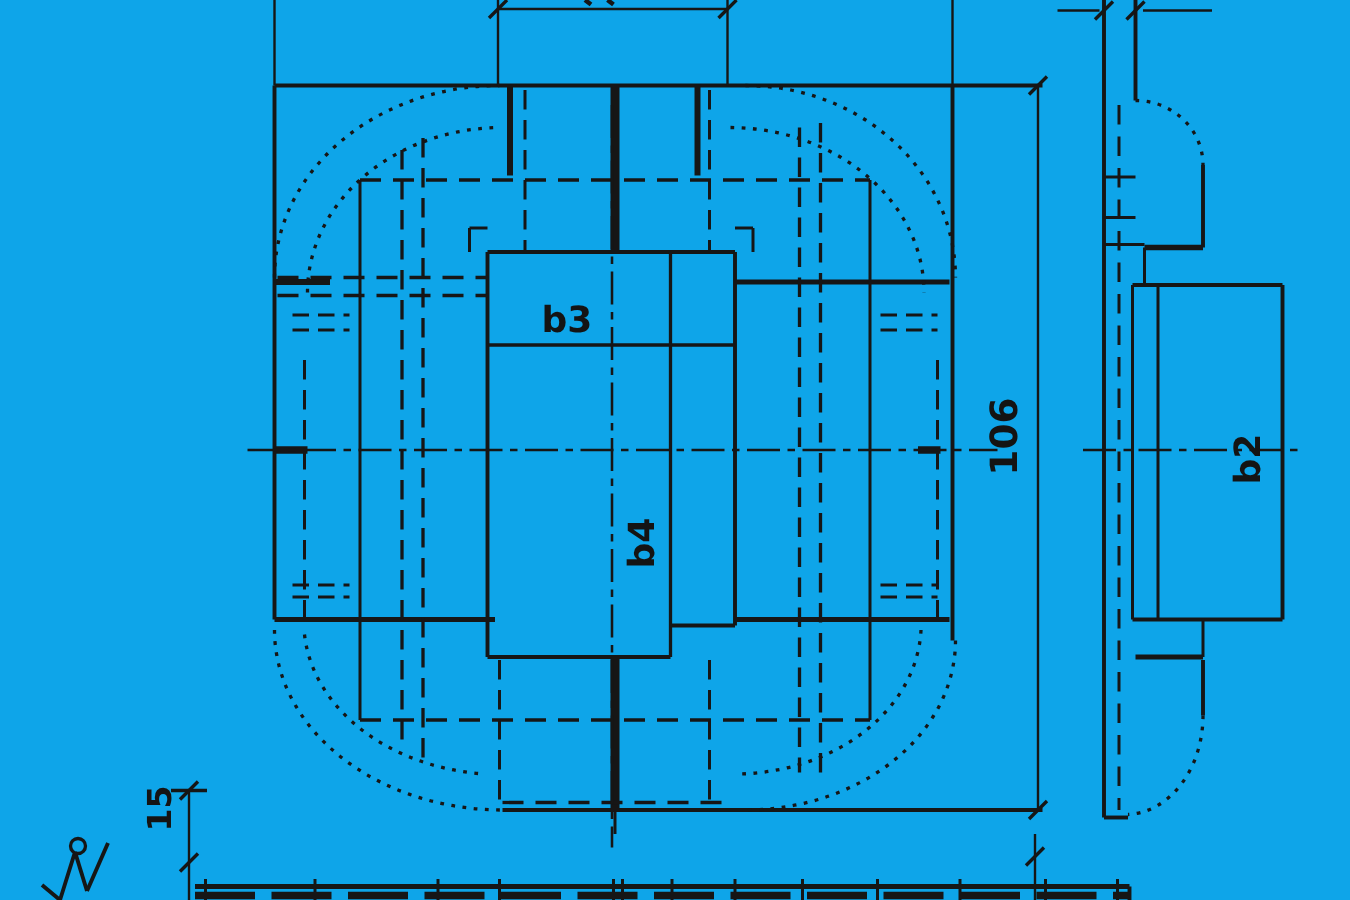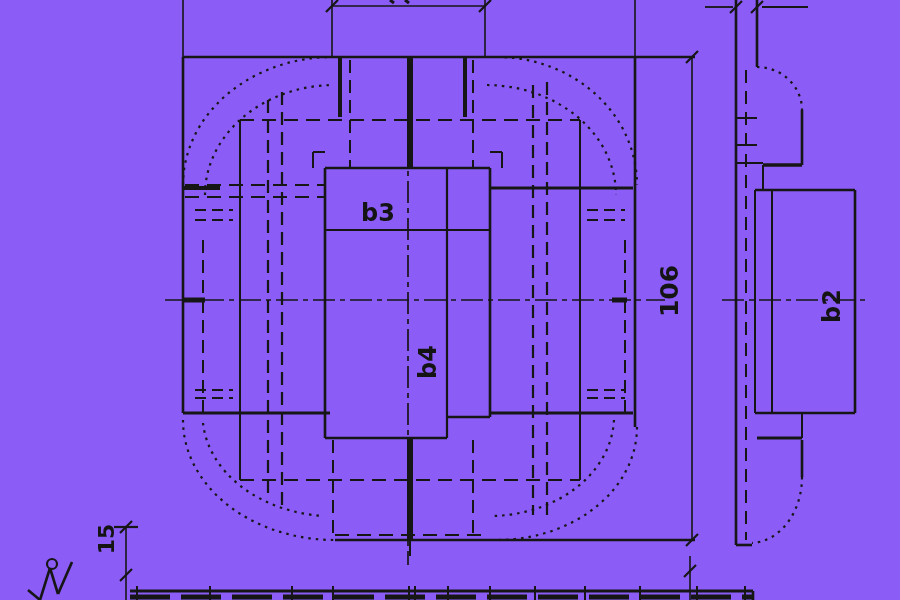--- a/index.html
+++ b/index.html
@@ -1,16 +1,16 @@
 <!DOCTYPE html>
 <html><head>
 <meta charset="utf-8">
 <style>
   html,body{margin:0;padding:0;background:#ffffff;}
-  .sheet{position:relative;width:900px;height:600px;background:#8b5cf6;overflow:hidden;
+  .sheet{position:relative;width:900px;height:600px;background:#0ea5e9;overflow:hidden;
          font-family:"DejaVu Sans", sans-serif;}
   svg{display:block;filter:blur(.35px);}
   text{font-family:"DejaVu Sans", sans-serif;font-weight:bold;fill:#141414;}
 </style>
 </head>
 <body>
 
 <div class="sheet">
   <svg id="cad" width="900" height="600" viewBox="0 0 900 600">
       <line x1="183" y1="0" x2="183" y2="57" stroke="#161616" stroke-width="1.6" fill="none"></line>

